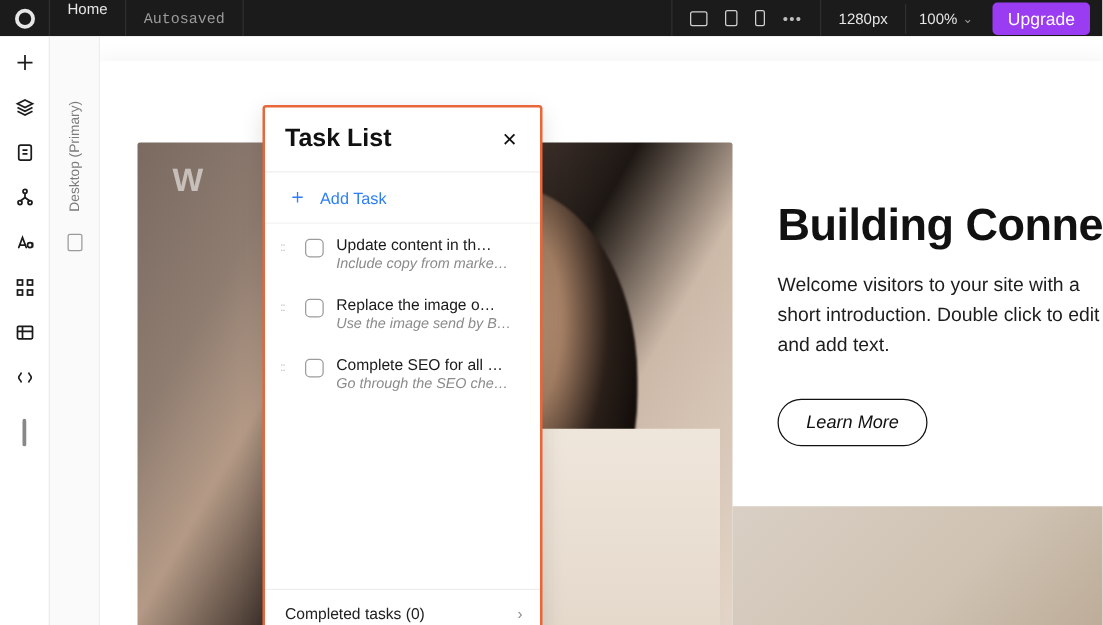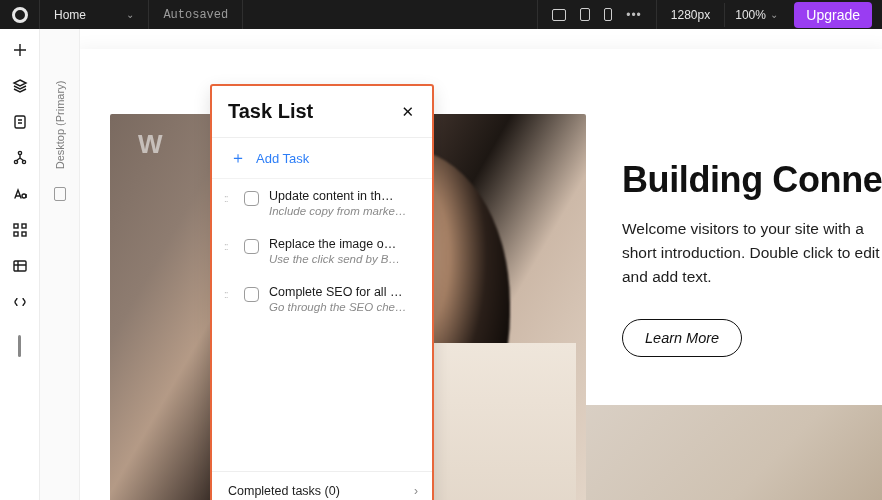--- a/index.html
+++ b/index.html
@@ -2,21 +2,21 @@
 <html><head>
 <meta charset="utf-8">
 <style>
   * { box-sizing: border-box; margin: 0; padding: 0; }
   html, body { width: 882px; height: 500px; overflow: hidden; font-family: -apple-system, BlinkMacSystemFont, "Segoe UI", Helvetica, Arial, sans-serif; background:#fff; }
   
   .topbar { height: 29px; background:#1b1b1b; color:#e6e6e6; display:flex; align-items:center; font-size:12px; }
   .topbar .logo { width:40px; height:29px; display:flex; align-items:center; justify-content:center; border-right:1px solid #2f2f2f; }
   .logo-mark { width:16px; height:16px; border-radius:50%; border:3px solid #e6e6e6; }
   .top-sec { height:29px; display:flex; align-items:center; padding:0 14px; border-right:1px solid #2f2f2f; }
-  .top-sec.home { gap:40px; }
+  .top-sec.home { gap:28px;flex-direction:column; }
   .chev { font-size:10px; color:#999; }
   .autosaved { color:#9b9b9b; flex:0 0 auto;font-family:Liberation Mono, monospace; }
   .top-spacer { flex:1; }
   .devices { display:flex; align-items:center; gap:14px; padding:0 14px; border-left:1px solid #2f2f2f; border-right:1px solid #2f2f2f; height:29px; }
   .dev-icon { width:14px; height:12px; border:1.4px solid #cfcfcf; border-radius:2px; }
   .dev-icon.tablet { width:10px; height:13px; }
   .dev-icon.phone { width:8px; height:13px; }
   .ellipsis { color:#bdbdbd; letter-spacing:1px; }
   .size-sec { padding:12px 14px; border-right:1px solid #2f2f2f; height:23px; display:flex; align-items:center; }
   .zoom-sec { padding:16px 10px; height:29px; display:flex; align-items:center; gap:4px; }
@@ -178,21 +178,21 @@
         <div class="t-body">
           <div class="t-title">Update content in th…</div>
           <div class="t-desc">Include copy from marke…</div>
         </div>
       </div>
       <div class="task-item">
         <span class="drag-h">::</span>
         <span class="chk"></span>
         <div class="t-body">
           <div class="t-title">Replace the image o…</div>
-          <div class="t-desc">Use the click send by B…</div>
+          <div class="t-desc">Use the image send by B…</div>
         </div>
       </div>
       <div class="task-item">
         <span class="drag-h">::</span>
         <span class="chk"></span>
         <div class="t-body">
           <div class="t-title">Complete SEO for all …</div>
           <div class="t-desc">Go through the SEO che…</div>
         </div>
       </div>

